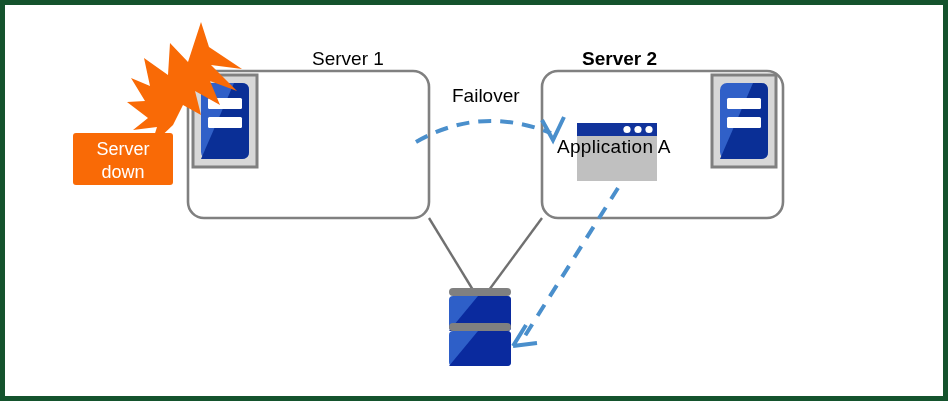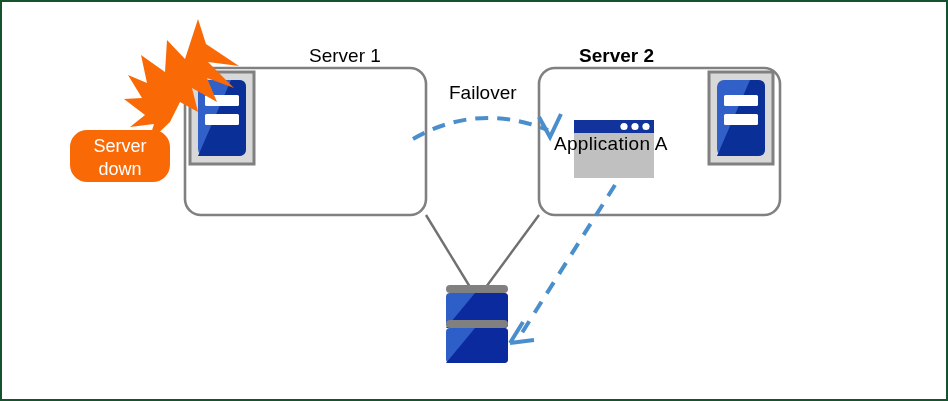--- a/index.html
+++ b/index.html
@@ -9,21 +9,21 @@
     background: #ffffff;
   }
   body {
     font-family: "Liberation Sans", sans-serif;
   }
   #canvas {
     position: relative;
     width: 948px;
     height: 401px;
     background: #ffffff;
-    border: 2px solid #14532d;
+    border: 5px solid #14532d;
     box-sizing: border-box;
     overflow: hidden;
   }
   #svg-layer {
     position: absolute;
     left: 0;
     top: 0;
     width: 948px;
     height: 401px;
   }
@@ -40,21 +40,21 @@
   #failover-label { left: 447px; top: 81px; }
   #application-label { left: 552px; top: 96px; letter-spacing: 0.3px; margin-top: 36px; }
   #shareddisk-label { left: 422px; top: 370px; }
   #downbadge-text {
     position: absolute;
     left: 68px;
     top: 128px;
     width: 100px;
     height: 52px;
     background: #f96a06;
-    border-radius: 17px;
+    border-radius: 3px;
     color: #ffffff;
     font-size: 18px;
     line-height: 23px;
     text-align: center;
     padding-top: 5px;
     box-sizing: border-box;
     font-family: "Liberation Sans", sans-serif;
   }
 </style>
 </head>

